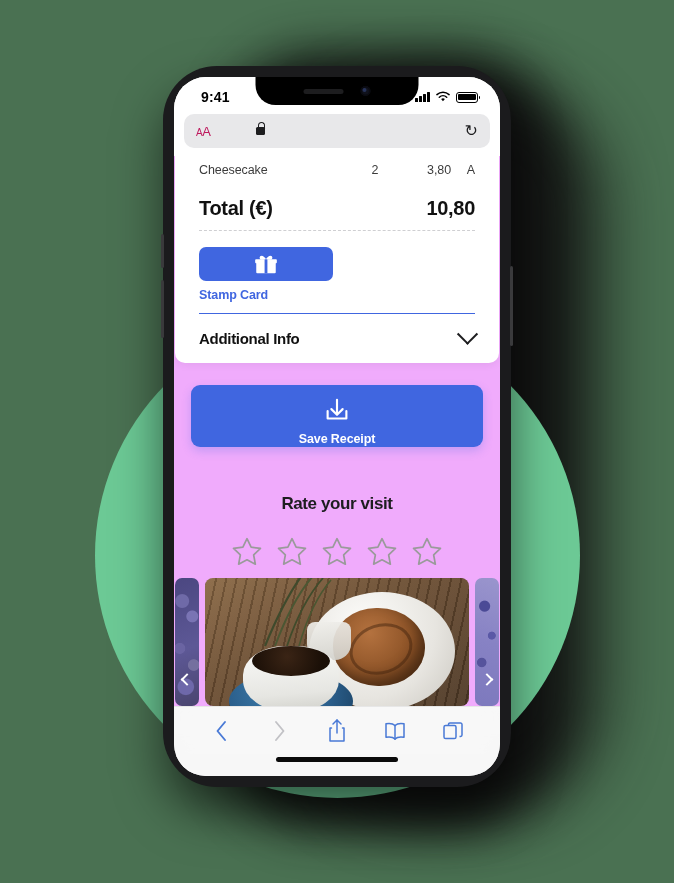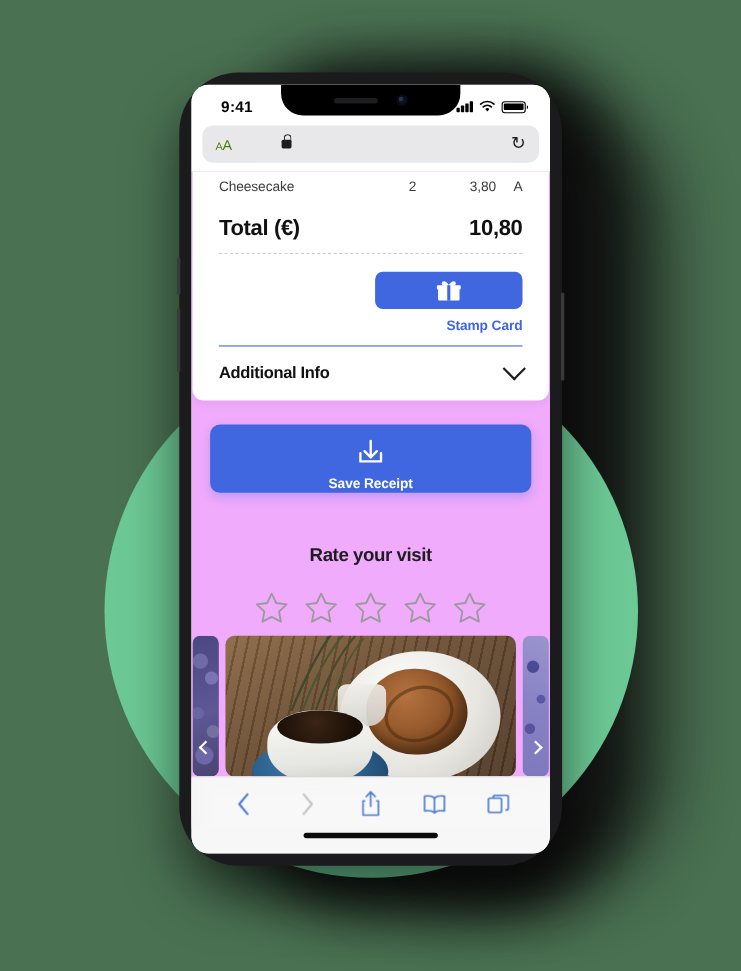--- a/index.html
+++ b/index.html
@@ -79,21 +79,21 @@
     right: -2px; top: 200px;
     width: 3px; height: 80px;
     background: #3a3a3c;
     border-radius: 2px;
   }
 
   #screen {
     position: relative;
     width: 100%;
     height: 100%;
-    border-radius: 16px;
+    border-radius: 32px;
     overflow: hidden;
     background: #f7f7f7;
     display: flex;
     flex-direction: column;
   }
 
   
   .notch {
     position: absolute;
     left: 50%;
@@ -180,21 +180,21 @@
   }
   .urlbar {
     height: 34px;
     background: #e8e8ea;
     border-radius: 10px;
     display: flex;
     align-items: center;
     padding: 0 12px;
     position: relative;
   }
-  .aa { font-size: 13px; color: #4d7c0f; letter-spacing: -.4px; }
+  .aa { font-size: 13px; color: #be185d; letter-spacing: -.4px; }
   .aa .small { font-size: 10px; }
   .lock {
     position: absolute;
     left: 72px;
     width: 9px; height: 8px;
     background: #1d1d1f;
     border-radius: 1.5px;
   }
   .lock::before {
     content: "";
@@ -261,21 +261,21 @@
     color: #111;
     letter-spacing: -.3px;
   }
 
   .dashed {
     border: none;
     border-top: 1.5px dashed #cfcfd2;
     margin: 0 0 16px;
   }
 
-  .stamp-wrap { text-align: right; }
+  .stamp-wrap { text-align: left; }
   .stamp-btn {
     width: 134px;
     height: 34px;
     background: #4066e0;
     border: none;
     border-radius: 7px;
     display: inline-flex;
     align-items: center;
     justify-content: center;
     cursor: pointer;

